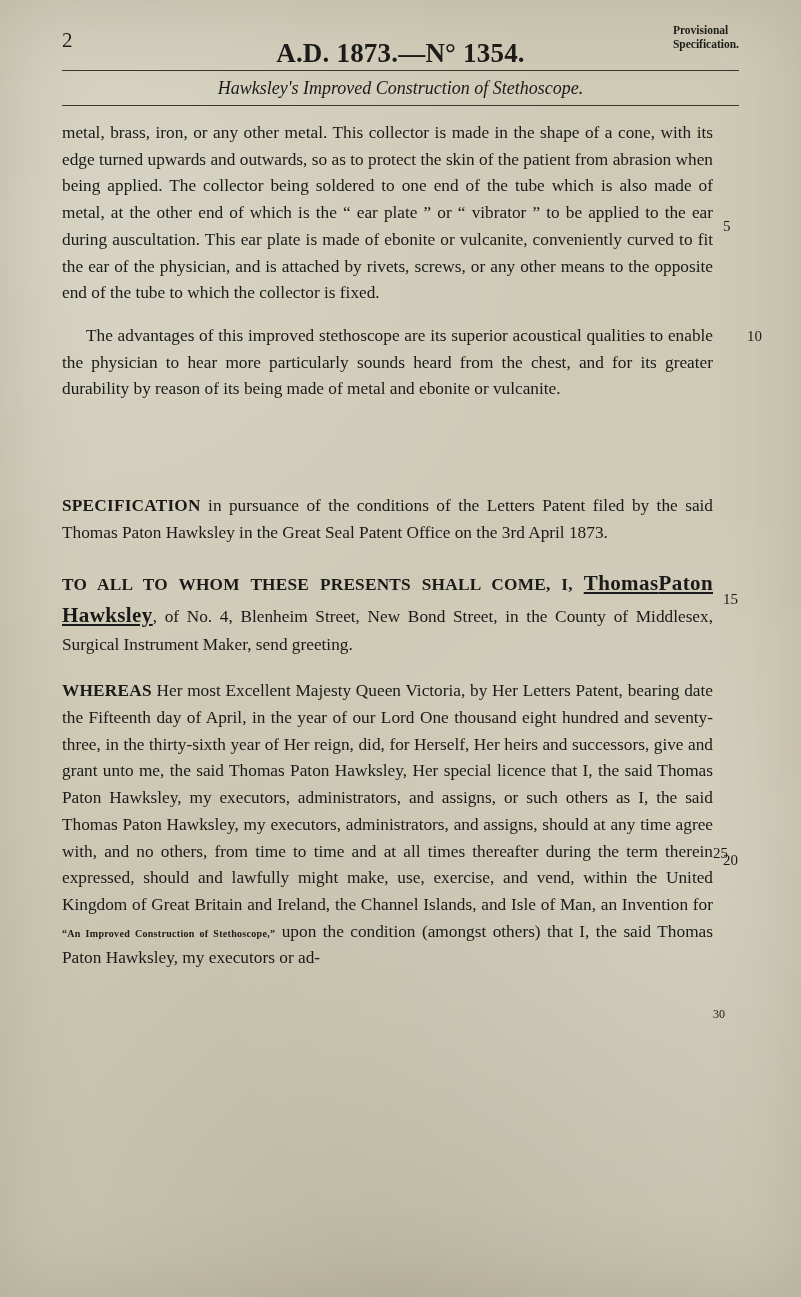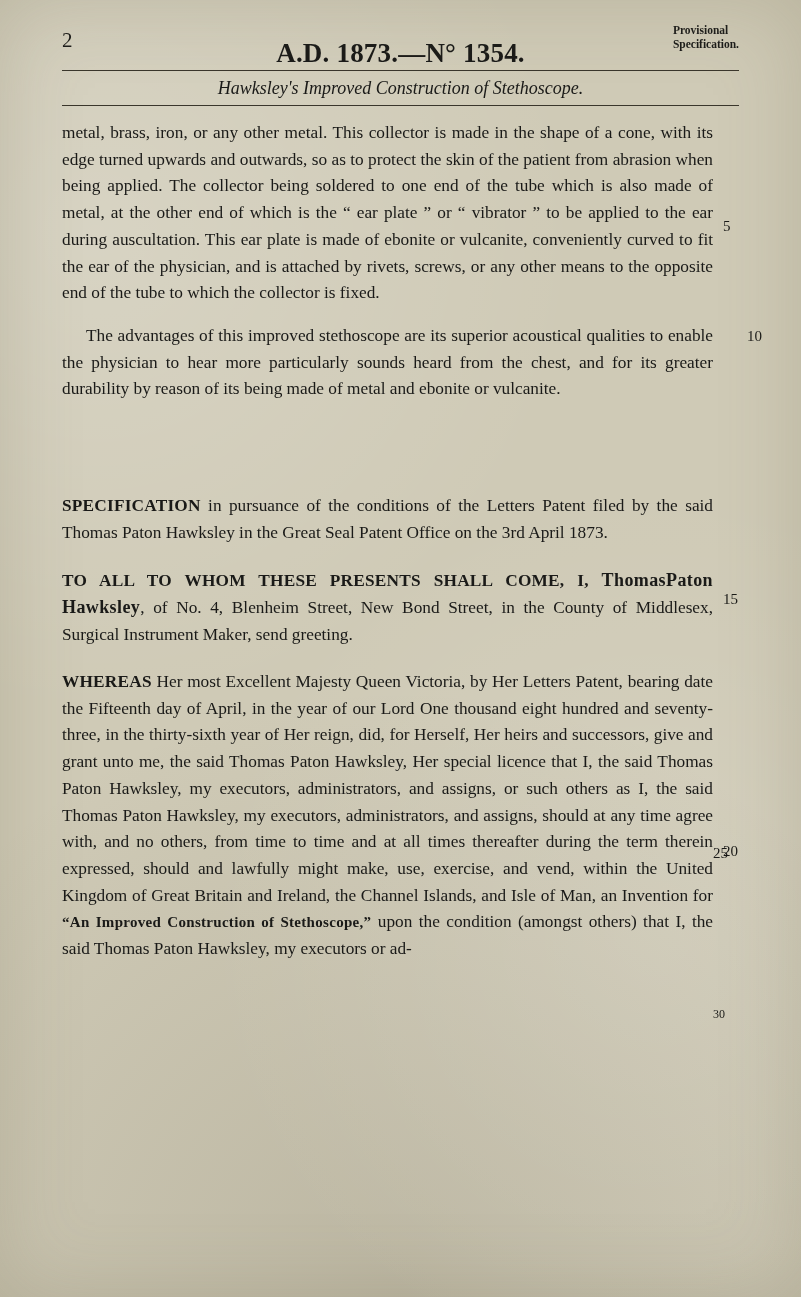--- a/index.html
+++ b/index.html
@@ -110,25 +110,26 @@
   .ln6 { top: 171px; margin-left: 24px; }
 
   .gap-big { height: 74px; }
   .bold { font-weight: bold; }
   .caps-bold {
     font-weight: bold;
     letter-spacing: 0.2px;
   }
   .scbold {
     font-weight: bold;
-    font-size: 18px;
+    font-size: 21px;
     letter-spacing: 0.4px;
+    text-decoration: underline;
   }
   .sc {
-    font-size: 15px;
+    font-size: 10px;
     letter-spacing: 0.3px;
     margin-top: 32px;
   }
   .block-spec { margin-bottom: 20px; }
   .block-to { margin-bottom: 20px; }
 </style>
 </head>
 <body>
 
 <div class="page">

